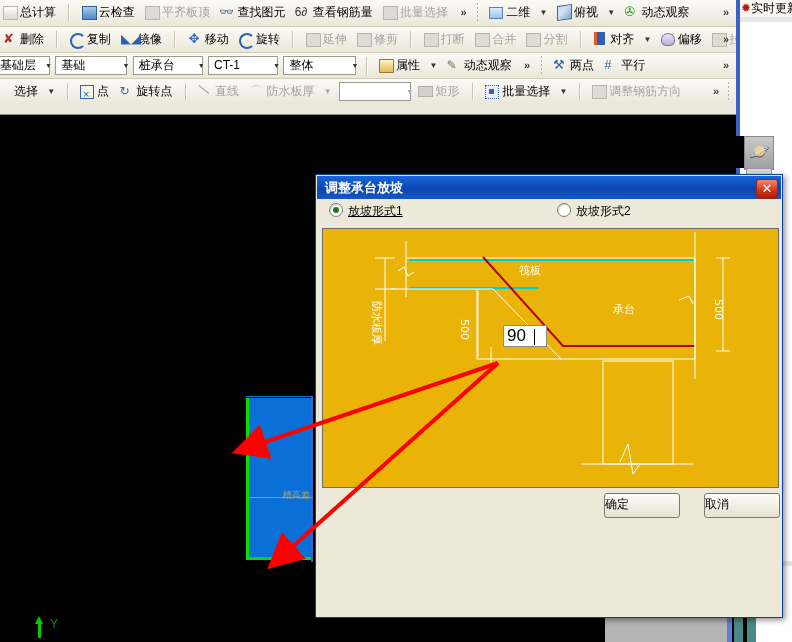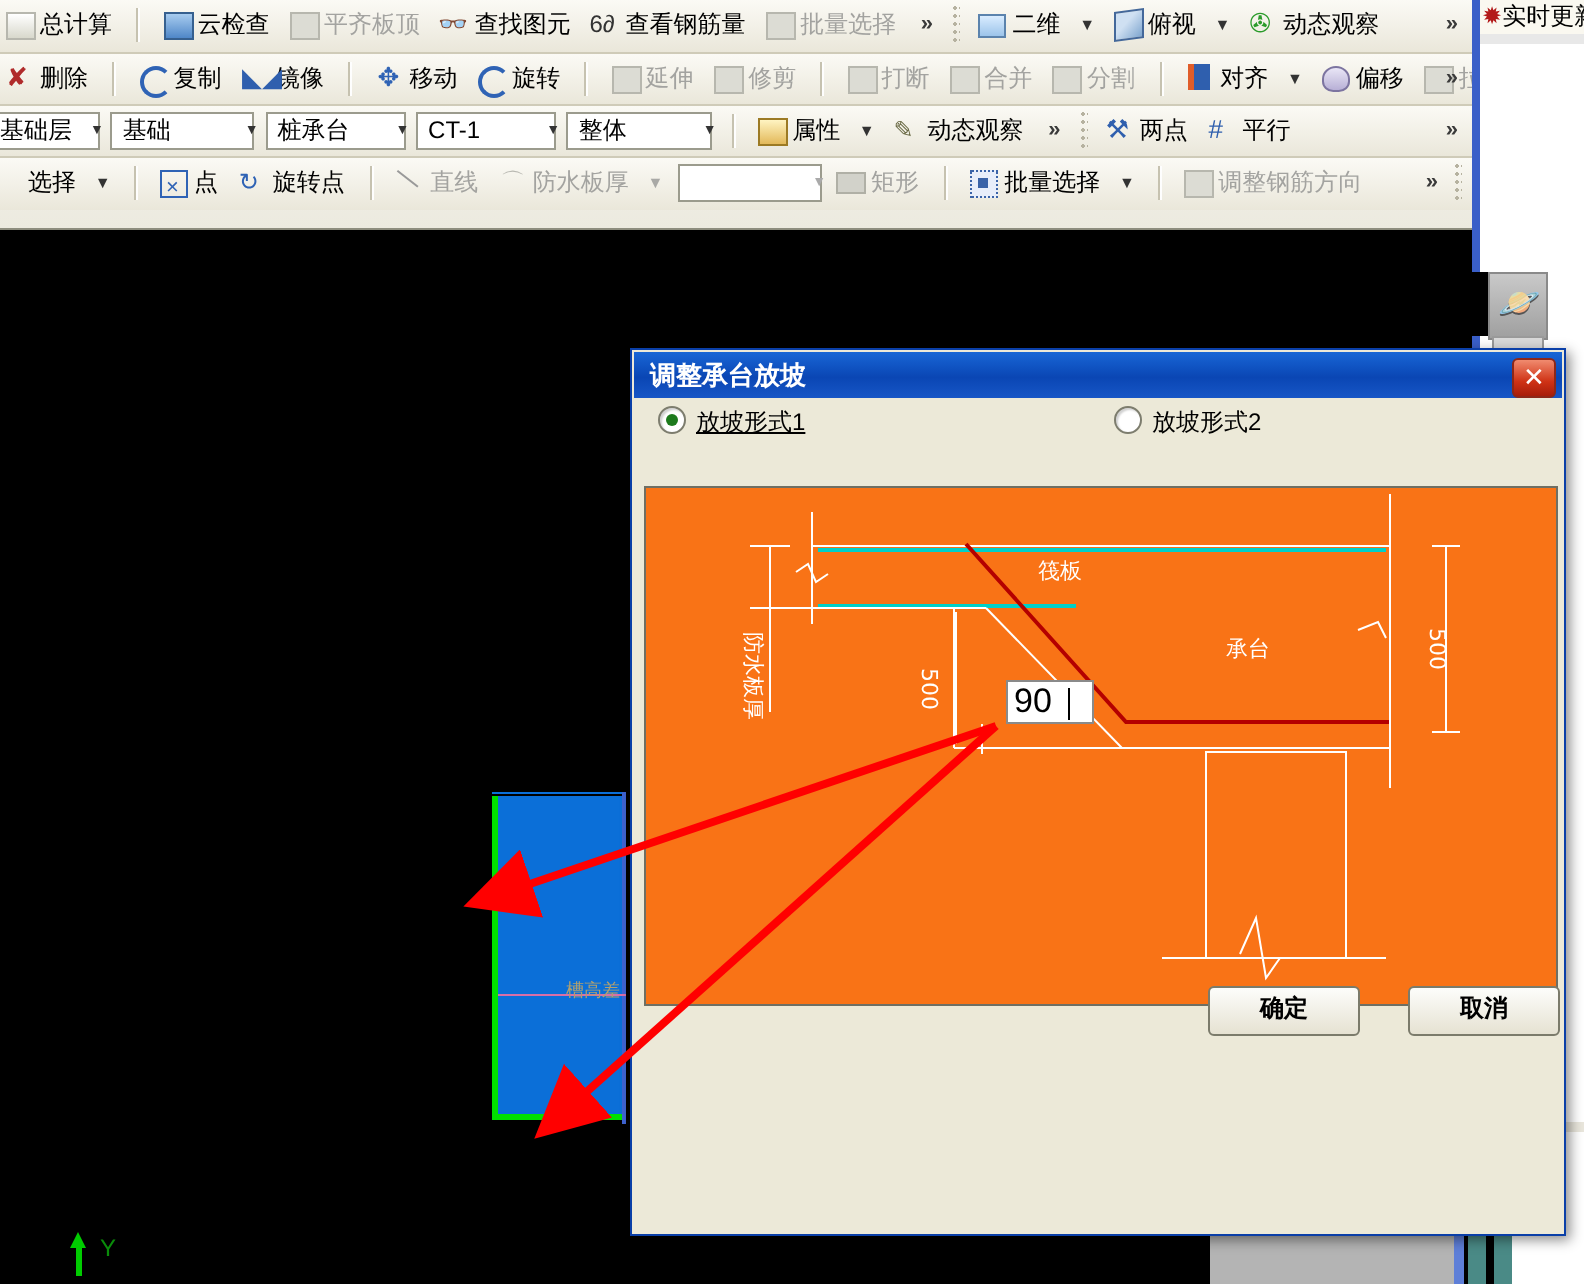--- a/index.html
+++ b/index.html
@@ -149,29 +149,29 @@
   .radio-wrap{position:absolute;top:4px;font-size:12px;color:#000;cursor:pointer;white-space:nowrap;}
   .radio-wrap .rb{display:inline-block;width:12px;height:12px;border-radius:50%;
     background:#fff;border:1px solid #7d7d6e;box-shadow:inset 1px 1px 1px rgba(0,0,0,.18);
     vertical-align:-2px;margin-right:5px;position:relative;}
   .radio-wrap.on .rb:after{content:"";position:absolute;left:3px;top:3px;width:6px;height:6px;
     border-radius:50%;background:#1d7a1d;}
   #opt1{left:12px;text-decoration:underline;}
   #opt2{left:240px;}
 
   #dlg-canvas{
-    position:absolute;left:6px;top:68px;width:455px;height:258px;
-    background:#f97316;border:1px solid #6f6f63;overflow:hidden;
+    position:absolute;left:6px;top:53px;width:455px;height:258px;
+    background:#eab308;border:1px solid #6f6f63;overflow:hidden;
   }
   #dlg-btns{position:absolute;left:0;top:318px;width:466px;height:70px;}
   .dbtn{
     position:absolute;top:0px;width:74px;height:23px;
     background:linear-gradient(#fdfdfb,#e6e2d2);
     border:1px solid #7b7b6b;border-radius:3px;
-    font-size:12px;color:#000;text-align:center;line-height:21px;cursor:pointer;font-weight:bold;
+    font-size:12px;color:#000;line-height:21px;cursor:pointer;
   }
   #btn-ok{left:288px;}
   #btn-cancel{left:388px;}
 
   
   .dtxt{fill:#ffffff;font-family:"DejaVu Sans","Liberation Sans",sans-serif;font-size:11px;}
   .dtxt-v{fill:#ffffff;font-family:"DejaVu Sans","Liberation Sans",sans-serif;font-size:11px;}
 
   
   #val-box{

